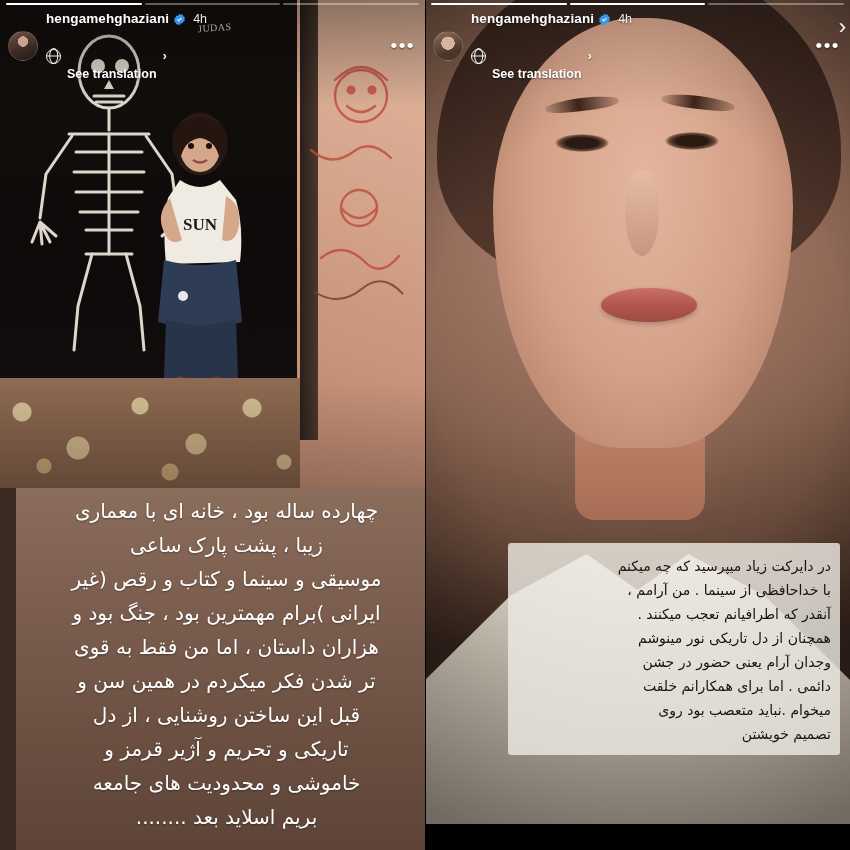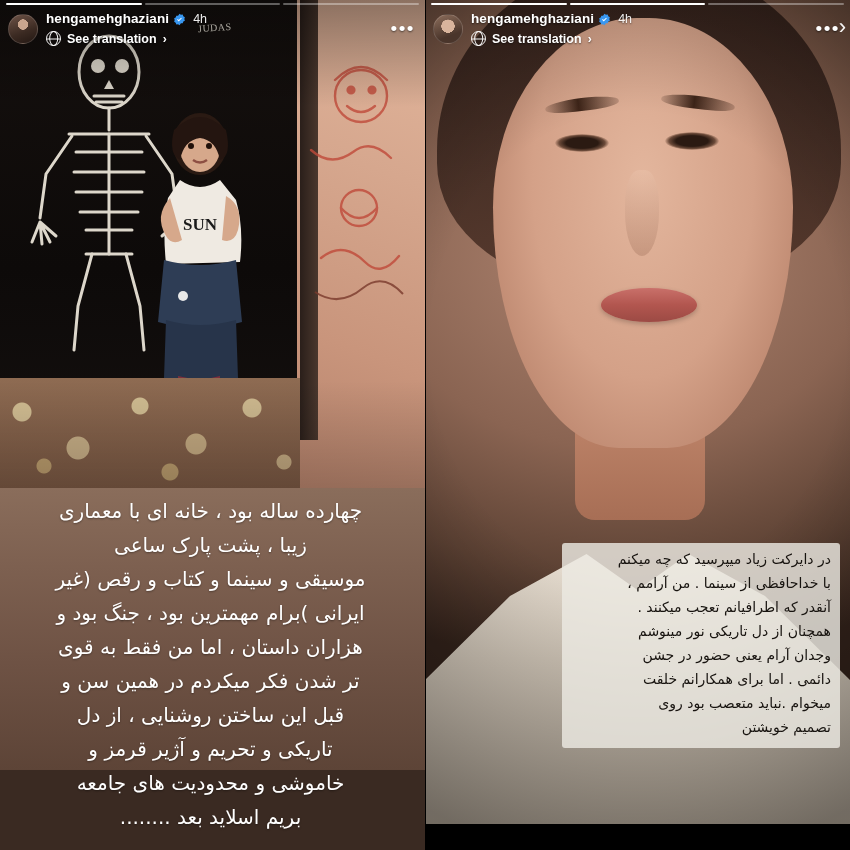--- a/index.html
+++ b/index.html
@@ -123,20 +123,21 @@
     content: "";
     position: absolute; left: -1.4px; right: -1.4px; top: 50%;
     height: 0; transform: translateY(-50%);
     border-top: 1.4px solid rgba(255,255,255,0.95);
   }
   .translate-label {
     color: #fff;
     font-size: 12.5px;
     font-weight: bold;
     text-shadow: 0 1px 2px rgba(0,0,0,.55);
+    margin-top: 36px;
   }
   .chev {
     color: #fff; font-size: 12px; font-weight: bold;
     text-shadow: 0 1px 2px rgba(0,0,0,.55);
   }
   .dots {
     color: #fff;
     font-size: 19px;
     line-height: 14px;
     letter-spacing: 1.5px;
@@ -211,22 +212,22 @@
   }
   .photo-shade {
     position: absolute; inset: 0;
     background: linear-gradient(180deg, rgba(0,0,0,.38) 0%, rgba(0,0,0,0) 22%, rgba(0,0,0,0) 78%, rgba(0,0,0,.18) 100%);
     pointer-events: none;
   }
 
   
   .caption {
     position: absolute;
-    top: 488px; left: 0;
-    width: 425px; height: 282px;
+    top: 488px; left: 16px;
+    width: 425px; height: 362px;
     background: linear-gradient(180deg,#8a6d5b 0%, #7d6050 28%, #6e5244 62%, #5d4437 100%);
     padding: 6px 18px 0 14px;
   }
   .caption p {
     direction: rtl;
     text-align: center;
     color: #ffffff;
     font-size: 20px;
     line-height: 34px;
     font-family: "DejaVu Sans", sans-serif;
@@ -302,24 +303,24 @@
   .sf-bottombar {
     position: absolute; left: 0; top: 824px; width: 425px; height: 26px;
     background: #000;
   }
 
   
   .textbox {
     position: absolute;
     right: 10px;
     top: 543px;
-    width: 278px;
+    width: 332px;
     background: rgba(236,233,226,0.82);
     border-radius: 3px;
-    padding: 4px 9px 9px 9px;
+    padding: 11px 9px 9px 9px;
   }
   .textbox p {
     direction: rtl;
     text-align: right;
     color: #17130f;
     font-size: 14px;
     line-height: 24px;
     font-family: "DejaVu Sans", sans-serif;
     white-space: pre-wrap;
   }

